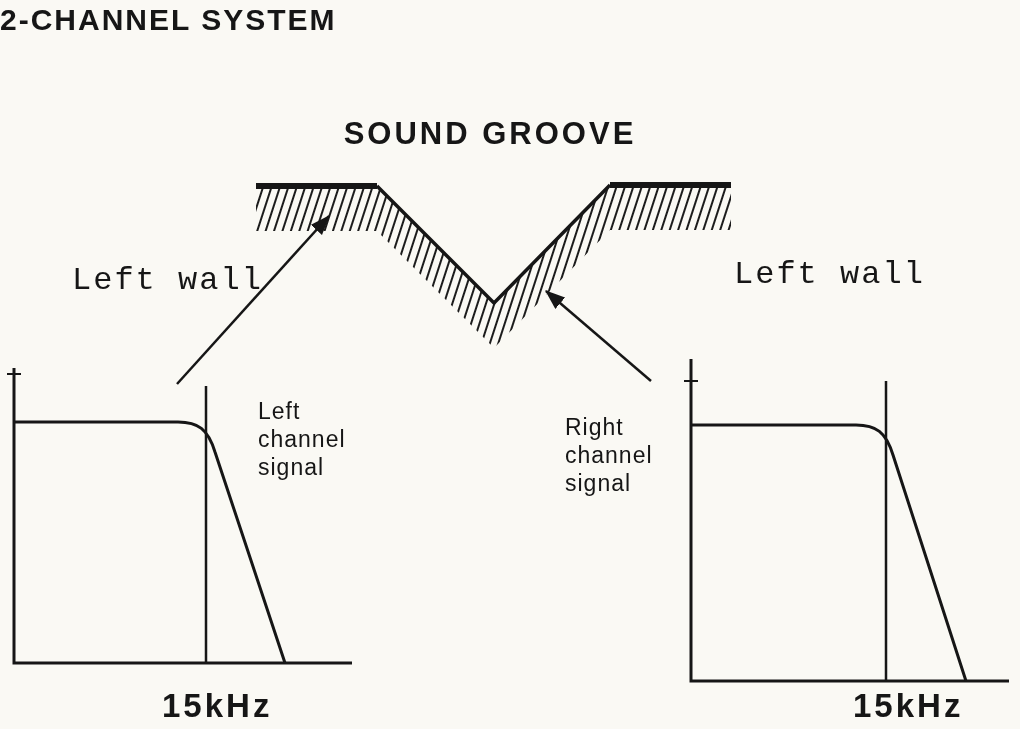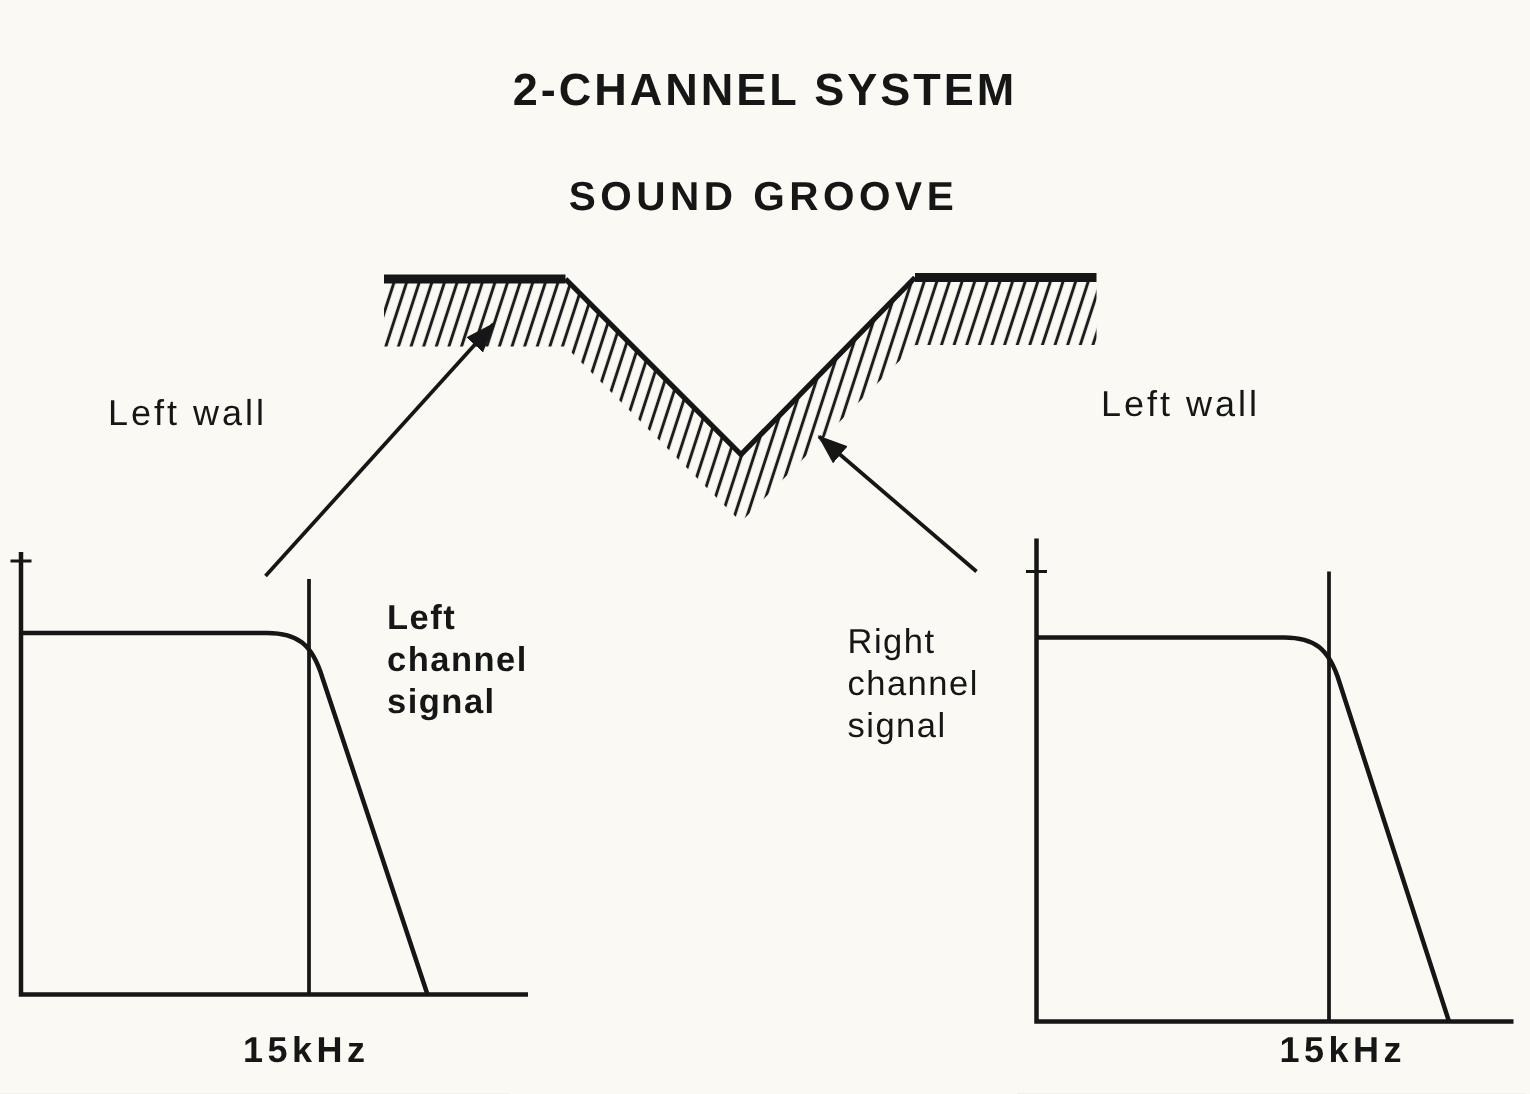--- a/index.html
+++ b/index.html
@@ -13,53 +13,52 @@
     overflow: hidden;
   }
   .drawing {
     position: absolute;
     left: 0; top: 0;
     width: 1020px; height: 729px;
   }
   .title {
     position: absolute;
     top: 3px; left: 0; width: 100%;
-    text-align: center;
+    text-align: left;
     font-size: 30px;
     font-weight: bold;
     letter-spacing: 2px;
-    margin-top: 41px;
   }
   .groove-heading {
     position: absolute;
     top: 116px; left: 0; width: 980px;
     text-align: center;
-    font-size: 27px;
+    font-size: 31px;
     font-weight: bold;
     letter-spacing: 3px;
-    margin-left: 19px;
   }
   .wall-label {
     position: absolute;
-    font-size: 24px;
+    font-size: 32px;
     letter-spacing: 2px;
+    font-family: Liberation Mono, monospace;
   }
   #left-wall-label  { left: 72px;  top: 262px; }
   #right-wall-label { left: 734px; top: 256px; }
   .signal-label {
     position: absolute;
     font-size: 23px;
     letter-spacing: 1px;
     line-height: 28px;
   }
-  #left-signal  { left: 258px; top: 397px; font-weight: bold; }
+  #left-signal  { left: 258px; top: 397px; }
   #right-signal { left: 565px; top: 413px; }
   .cutoff {
     position: absolute;
-    font-size: 24px;
+    font-size: 33px;
     font-weight: bold;
     letter-spacing: 3px;
   }
   #left-cutoff  { left: 162px; top: 687px; }
   #right-cutoff { left: 853px; top: 687px; }
 </style>
 </head>
 <body>
 
 <div class="page">

